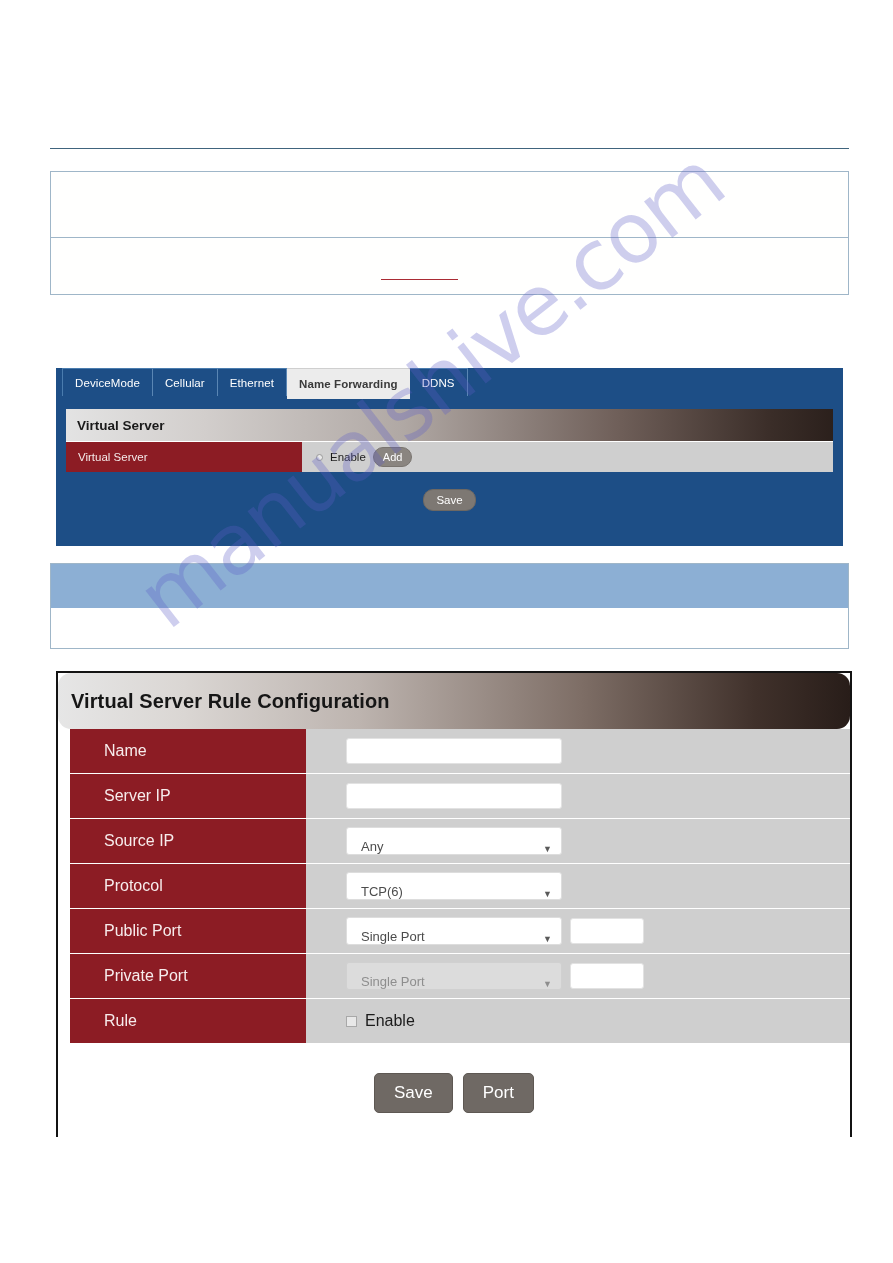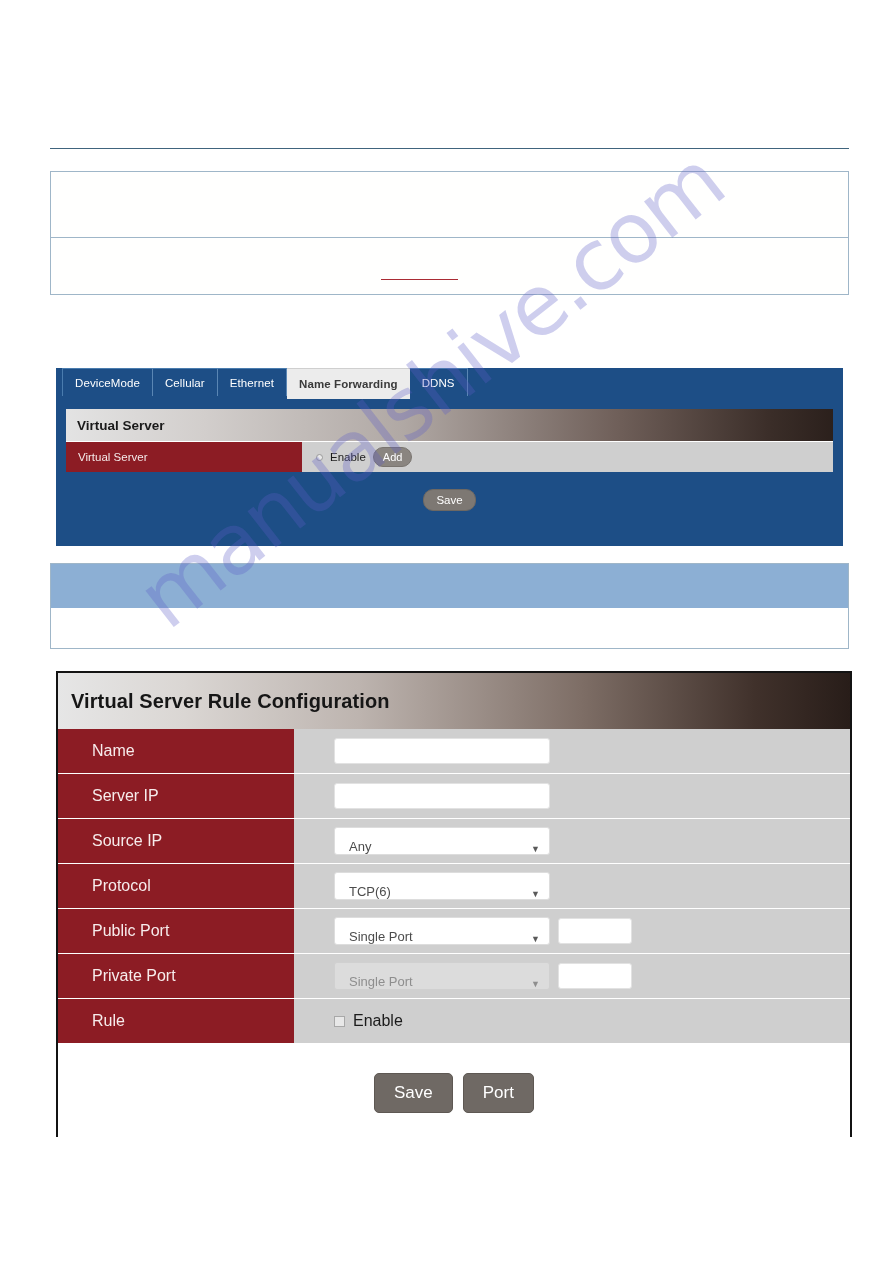--- a/index.html
+++ b/index.html
@@ -197,38 +197,40 @@
   .rule-header {
     height: 56px;
     background: linear-gradient(to right, #e6e6e6 0%, #dad6d3 16%, #bdb4af 38%, #7e6e66 66%, #40312b 88%, #281d19 100%);
     display: flex;
     align-items: center;
     padding-left: 13px;
     font-size: 20px;
     font-weight: bold;
     color: #161616;
     letter-spacing: 0.1px;
+    border-radius: 13px;
   }
   .rule-table {
     background: #ffffff;
   }
   .r-row {
     display: flex;
     align-items: stretch;
     height: 45px;
     border-bottom: 1.5px solid #ffffff;
   }
   .r-label {
     width: 236px;
     background: #8c1c24;
     color: #f7ecec;
     display: flex;
     align-items: center;
     padding-left: 34px;
     font-size: 16px;
+    margin-left: 12px;
   }
   .r-ctrl {
     flex: 1;
     background: #cfcfcf;
     display: flex;
     align-items: center;
     padding-left: 40px;
     gap: 8px;
   }
   .txt-input {

